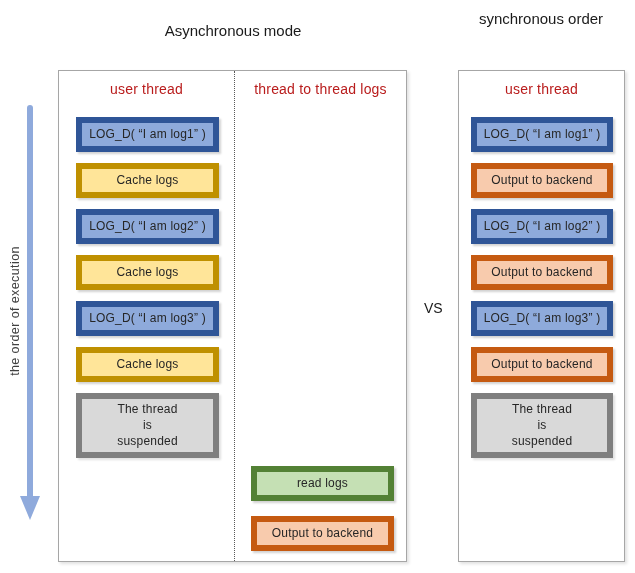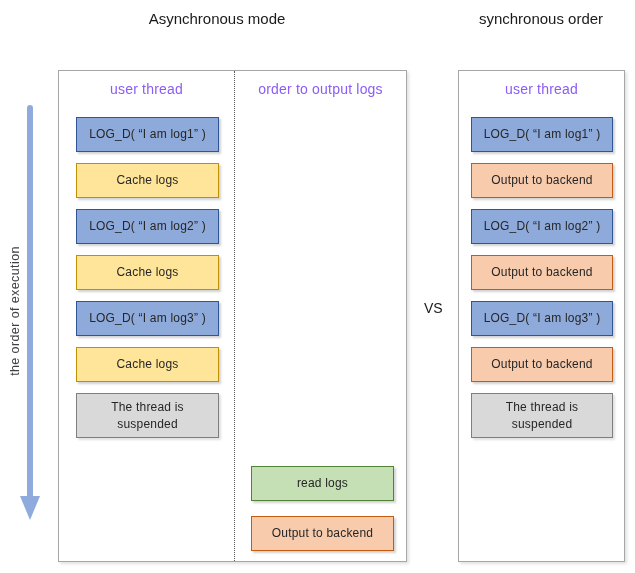--- a/index.html
+++ b/index.html
@@ -19,21 +19,21 @@
   
   .mode-title {
     position: absolute;
     top: 8px;
     width: 140px;
     text-align: center;
     font-size: 15px;
     line-height: 1.45;
     color: #1a1a1a;
   }
-  .mode-title.async { left: 147px; }
+  .mode-title.async { left: 163px; margin-top: 12px; }
   .mode-title.sync  { left: 471px; }
 
   .vs-label {
     position: absolute;
     left: 424px;
     top: 300px;
     font-size: 14px;
     color: #1a1a1a;
   }
 
@@ -82,21 +82,21 @@
   .panel.async { left: 58px;  width: 349px; }
   .panel.sync  { left: 458px; width: 167px; }
 
   .col-header {
     position: absolute;
     top: 10px;
     height: 20px;
     text-align: center;
     font-size: 14px;
     letter-spacing: 0.2px;
-    color: #8b5cf6;
+    color: #b91c1c;
   }
   .panel.async .col-header.user   { left: 0;     width: 175px; }
   .panel.async .col-header.output { left: 175px; width: 173px; }
   .panel.sync  .col-header.user   { left: 0;     width: 165px; }
 
   .divider-dotted {
     position: absolute;
     left: 175px;
     top: 0;
     bottom: 0;
@@ -116,21 +116,21 @@
 
   .box {
     min-height: 35px;
     display: flex;
     align-items: center;
     justify-content: center;
     text-align: center;
     font-size: 12px;
     letter-spacing: 0.2px;
     color: #262626;
-    border: 1px solid #000000;
+    border: 6px solid #000000;
     box-shadow: 1.5px 1.5px 2px rgba(0,0,0,0.18);
     padding: 2px 4px;
     line-height: 1.35;
   }
   .box.suspended {
     min-height: 45px;
     padding: 2px 32px;
     box-shadow: 1.5px 1.5px 2px rgba(0,0,0,0.12);
   }
 </style>
@@ -143,21 +143,21 @@
   <div class="mode-title sync">synchronous order</div>
 
   <div class="vs-label">VS</div>
 
   <div class="exec-arrow-line" style="background: rgb(143, 170, 220);"></div>
   <div class="exec-arrow-head" style="border-top-color: rgb(143, 170, 220);"></div>
   <div class="exec-axis-label">the order of execution</div>
 
   <div class="panel async">
     <div class="col-header user">user thread</div>
-    <div class="col-header output">order to output logs</div>
+    <div class="col-header output">thread to thread logs</div>
     <div class="divider-dotted"></div>
     <div class="stack user-async">
         <div class="box log" style="background: rgb(142, 170, 219); border-color: rgb(47, 85, 151);">LOG_D( “I am log1” )</div>
         <div class="box cache" style="background: rgb(255, 229, 153); border-color: rgb(191, 144, 0);">Cache logs</div>
         <div class="box log" style="background: rgb(142, 170, 219); border-color: rgb(47, 85, 151);">LOG_D( “I am log2” )</div>
         <div class="box cache" style="background: rgb(255, 229, 153); border-color: rgb(191, 144, 0);">Cache logs</div>
         <div class="box log" style="background: rgb(142, 170, 219); border-color: rgb(47, 85, 151);">LOG_D( “I am log3” )</div>
         <div class="box cache" style="background: rgb(255, 229, 153); border-color: rgb(191, 144, 0);">Cache logs</div>
         <div class="box suspended" style="background: rgb(217, 217, 217); border-color: rgb(127, 127, 127);">The thread is suspended</div>
       </div>

